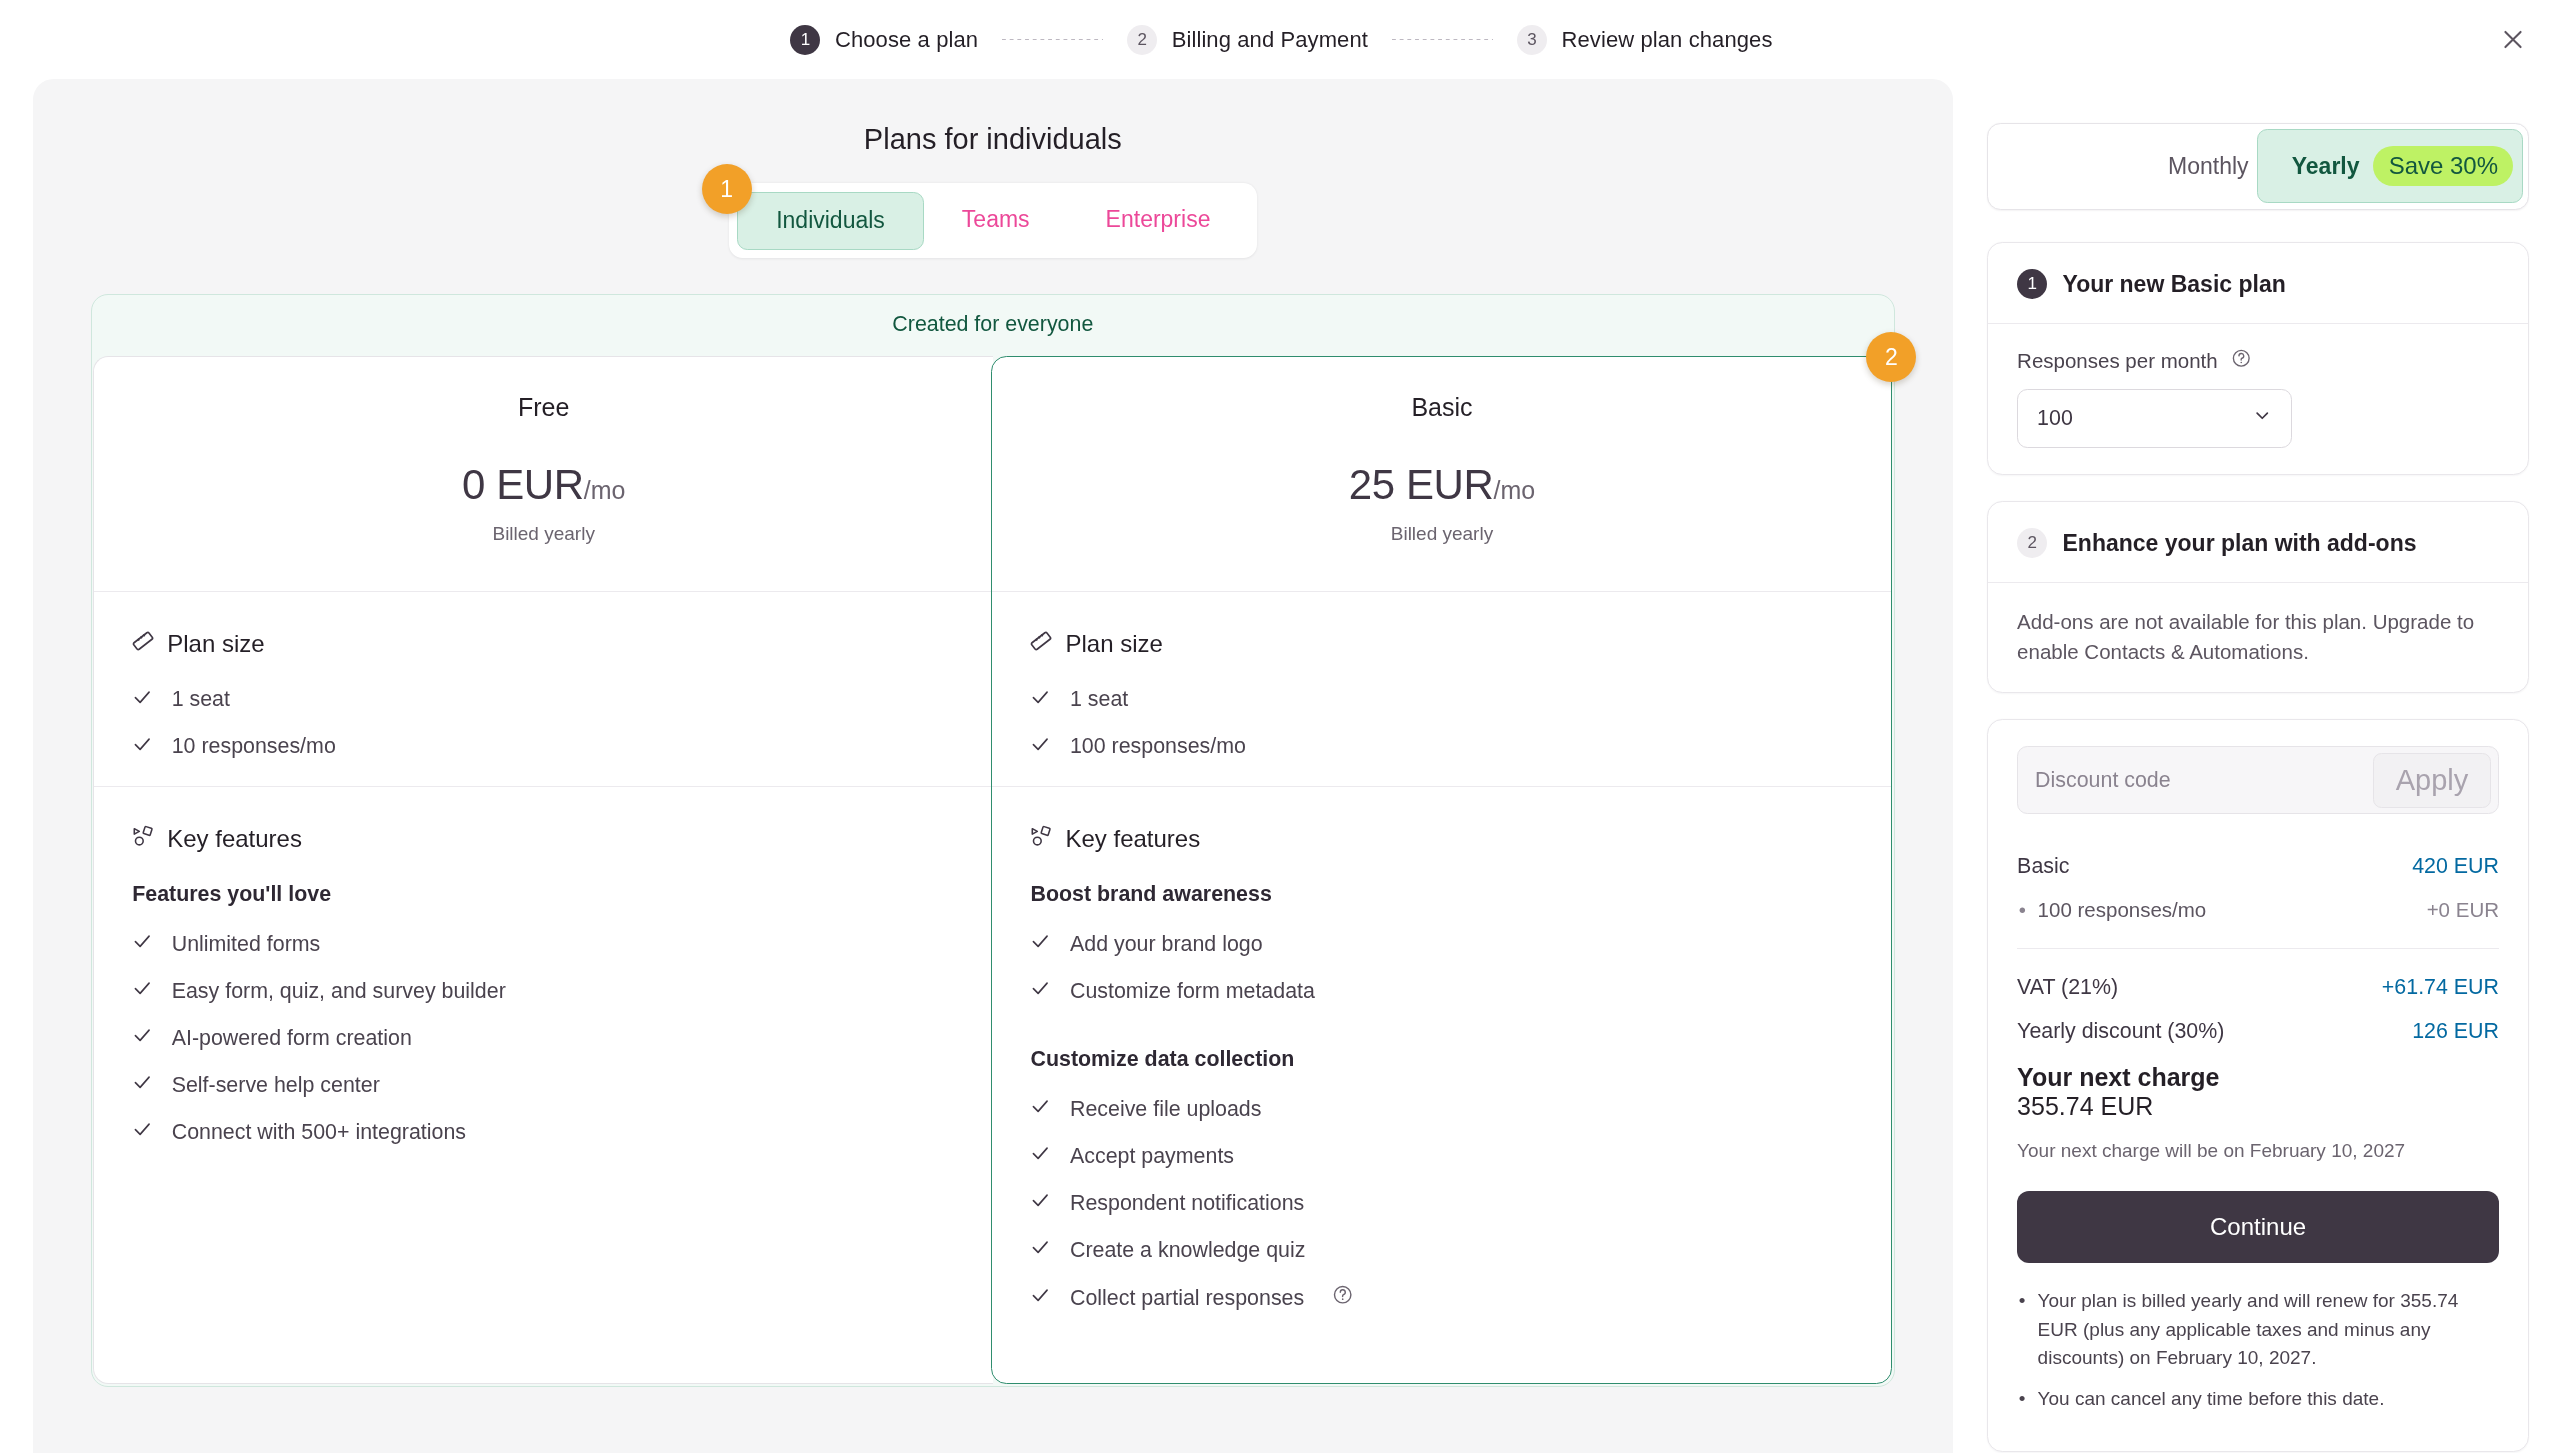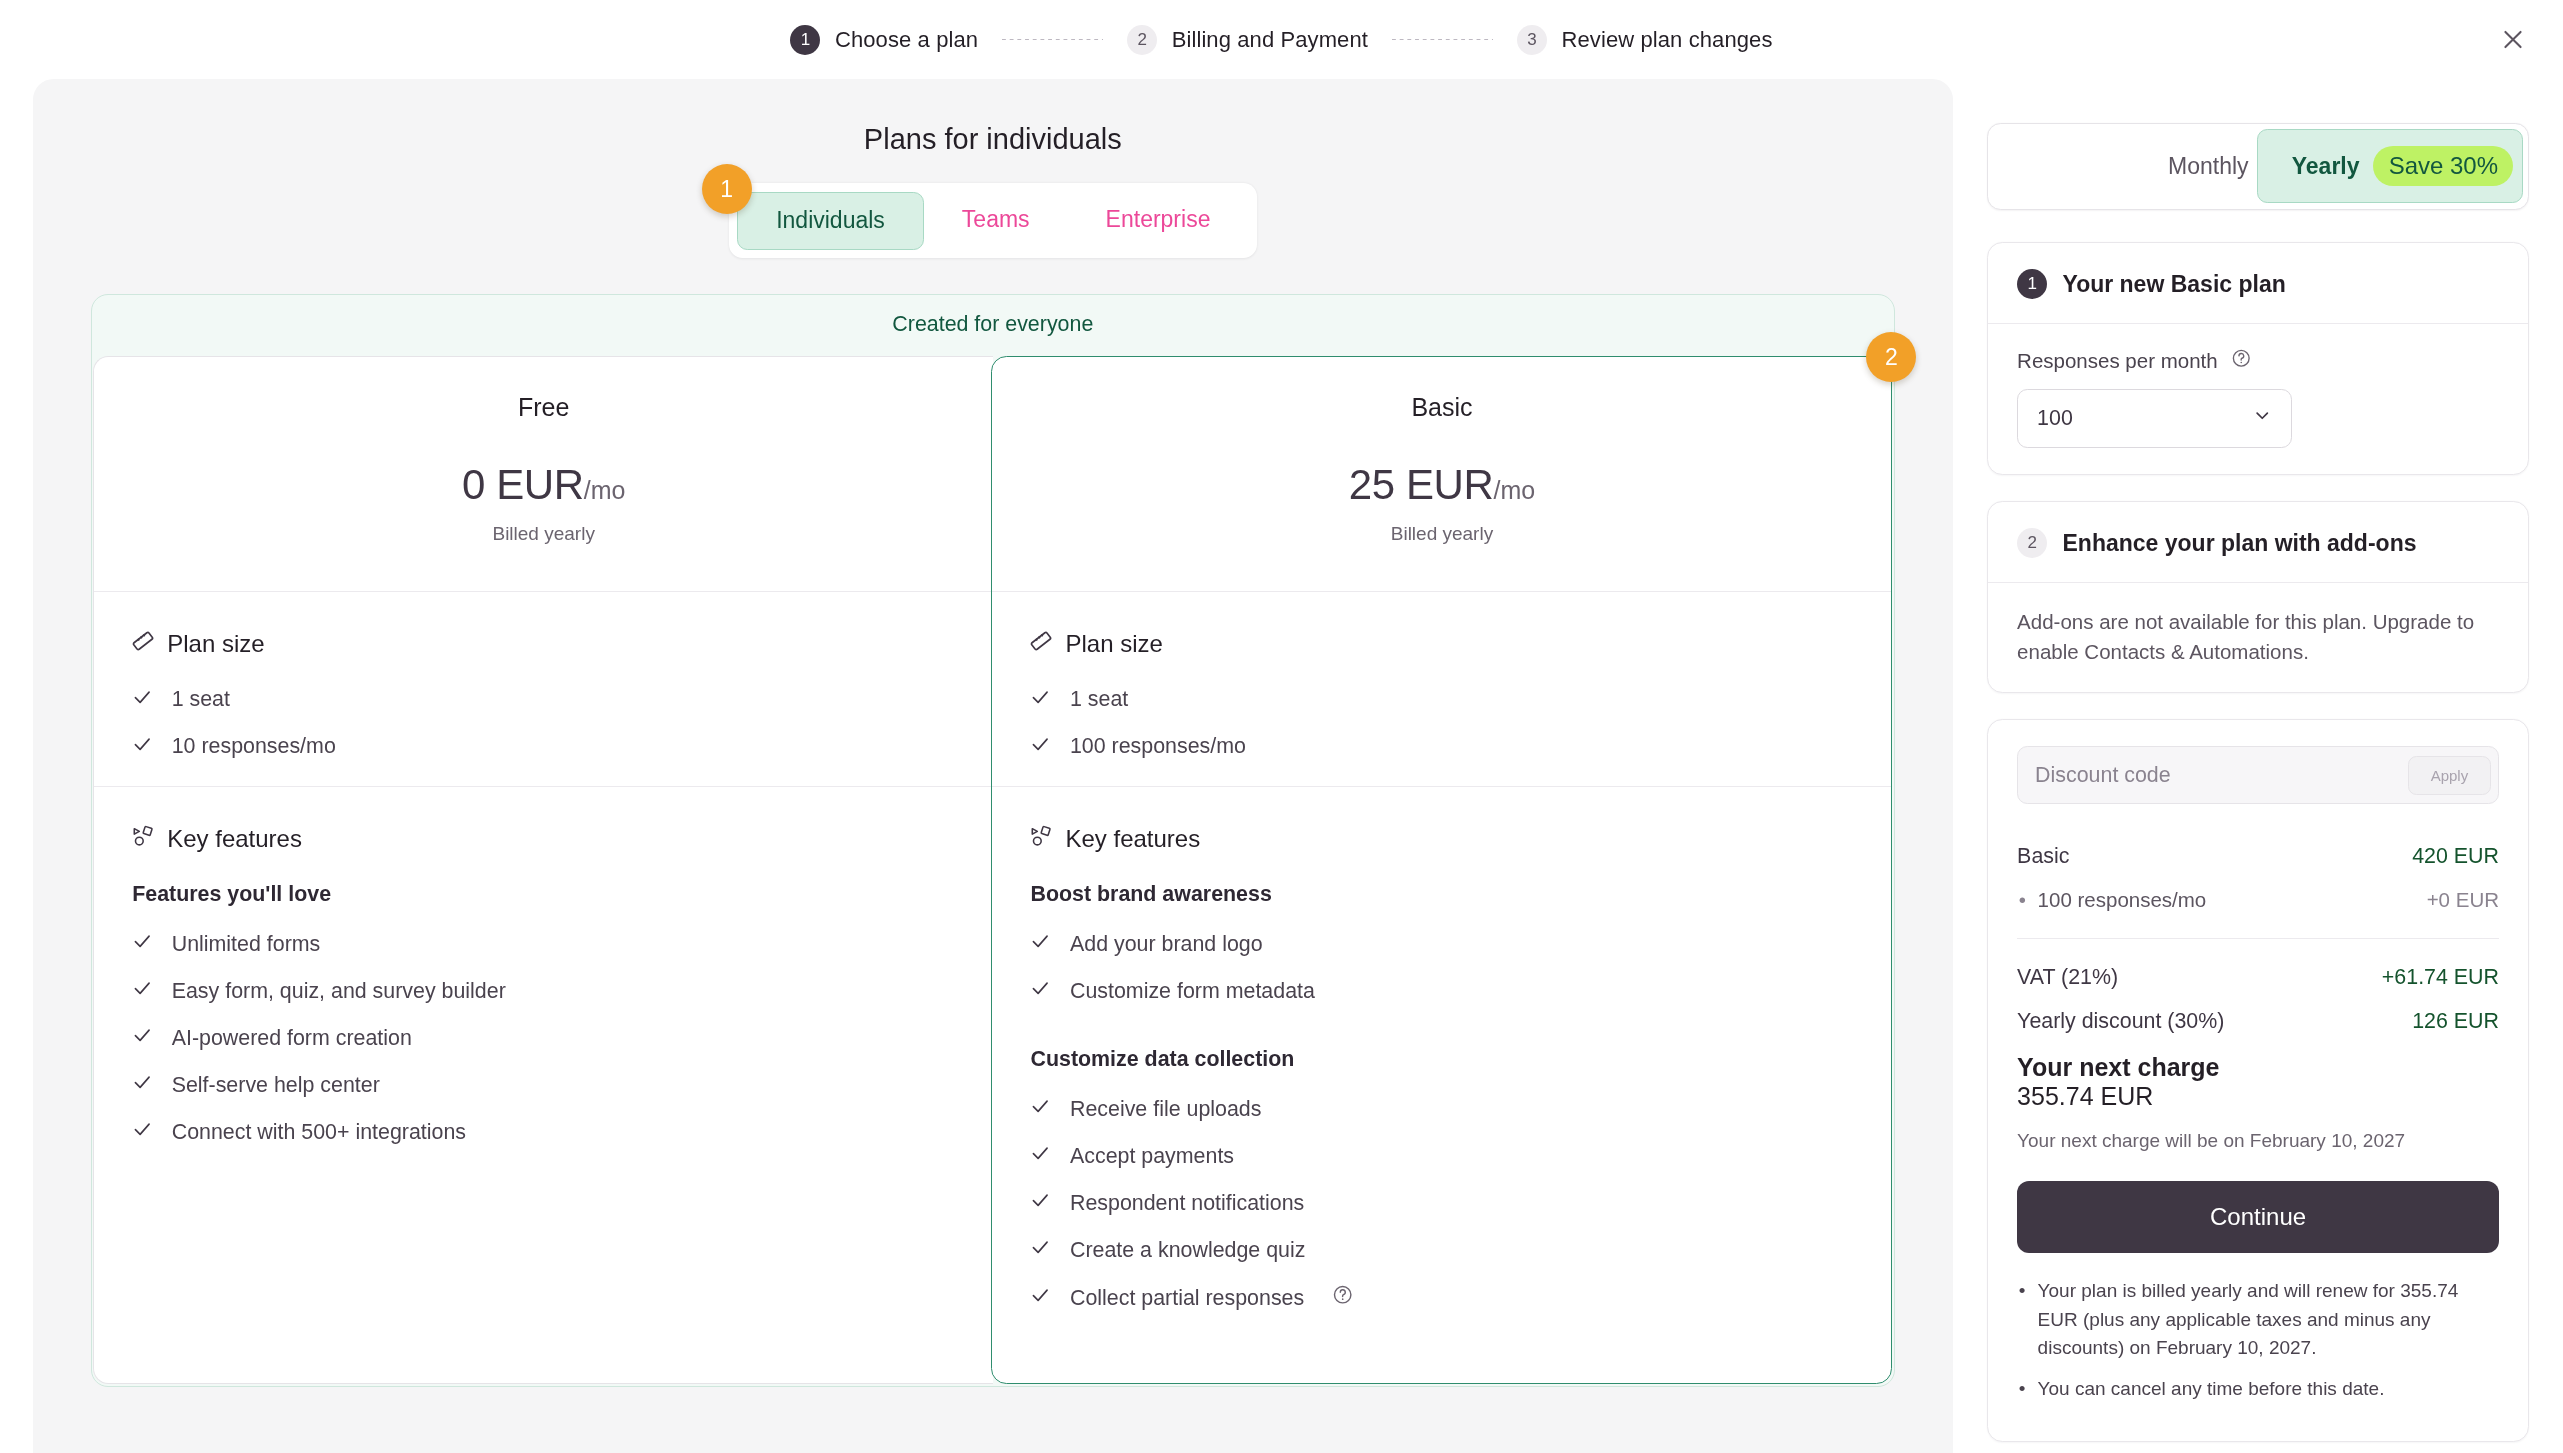--- a/index.html
+++ b/index.html
@@ -259,30 +259,30 @@
   .discount-input {
     flex: 1; border: none; outline: none; background: transparent;
     font-size: 21.4px; color: #3f3744;
     font-family: "Liberation Sans", sans-serif;
     padding: 10.3px 0;
   }
   .discount-input::placeholder { color: #8a838f; }
   .apply-btn {
     background: #f2f1f3; border: 0.9px solid #e6e4e8;
     border-radius: 8.5px; padding: 10.3px 22px;
-    font-size: 15px; color: #a9a3ae;
+    font-size: 29px; color: #a9a3ae;
     font-family: "Liberation Sans", sans-serif;
     cursor: not-allowed;
   }
   .price-row {
     display: flex; justify-content: space-between; align-items: baseline;
     font-size: 21.4px; color: #3f3744;
     margin-bottom: 19px;
   }
-  .price-row .amt { color: #14532d; }
+  .price-row .amt { color: #0369a1; }
   .price-row.sub { font-size: 20.5px; color: #5c5560; padding-left: 20.5px; position: relative; }
   .price-row.sub::before {
     content: "•"; position: absolute; left: 1.7px; color: #8a838f;
   }
   .price-row.sub .amt { color: #8a838f; }
   .totals-divider { height: 0.9px; background: #eceaee; margin: 26px 0; }
   .price-row.total {
     font-size: 25px; font-weight: bold; color: #241f26;
     margin-bottom: 0;
     flex-direction: column;

